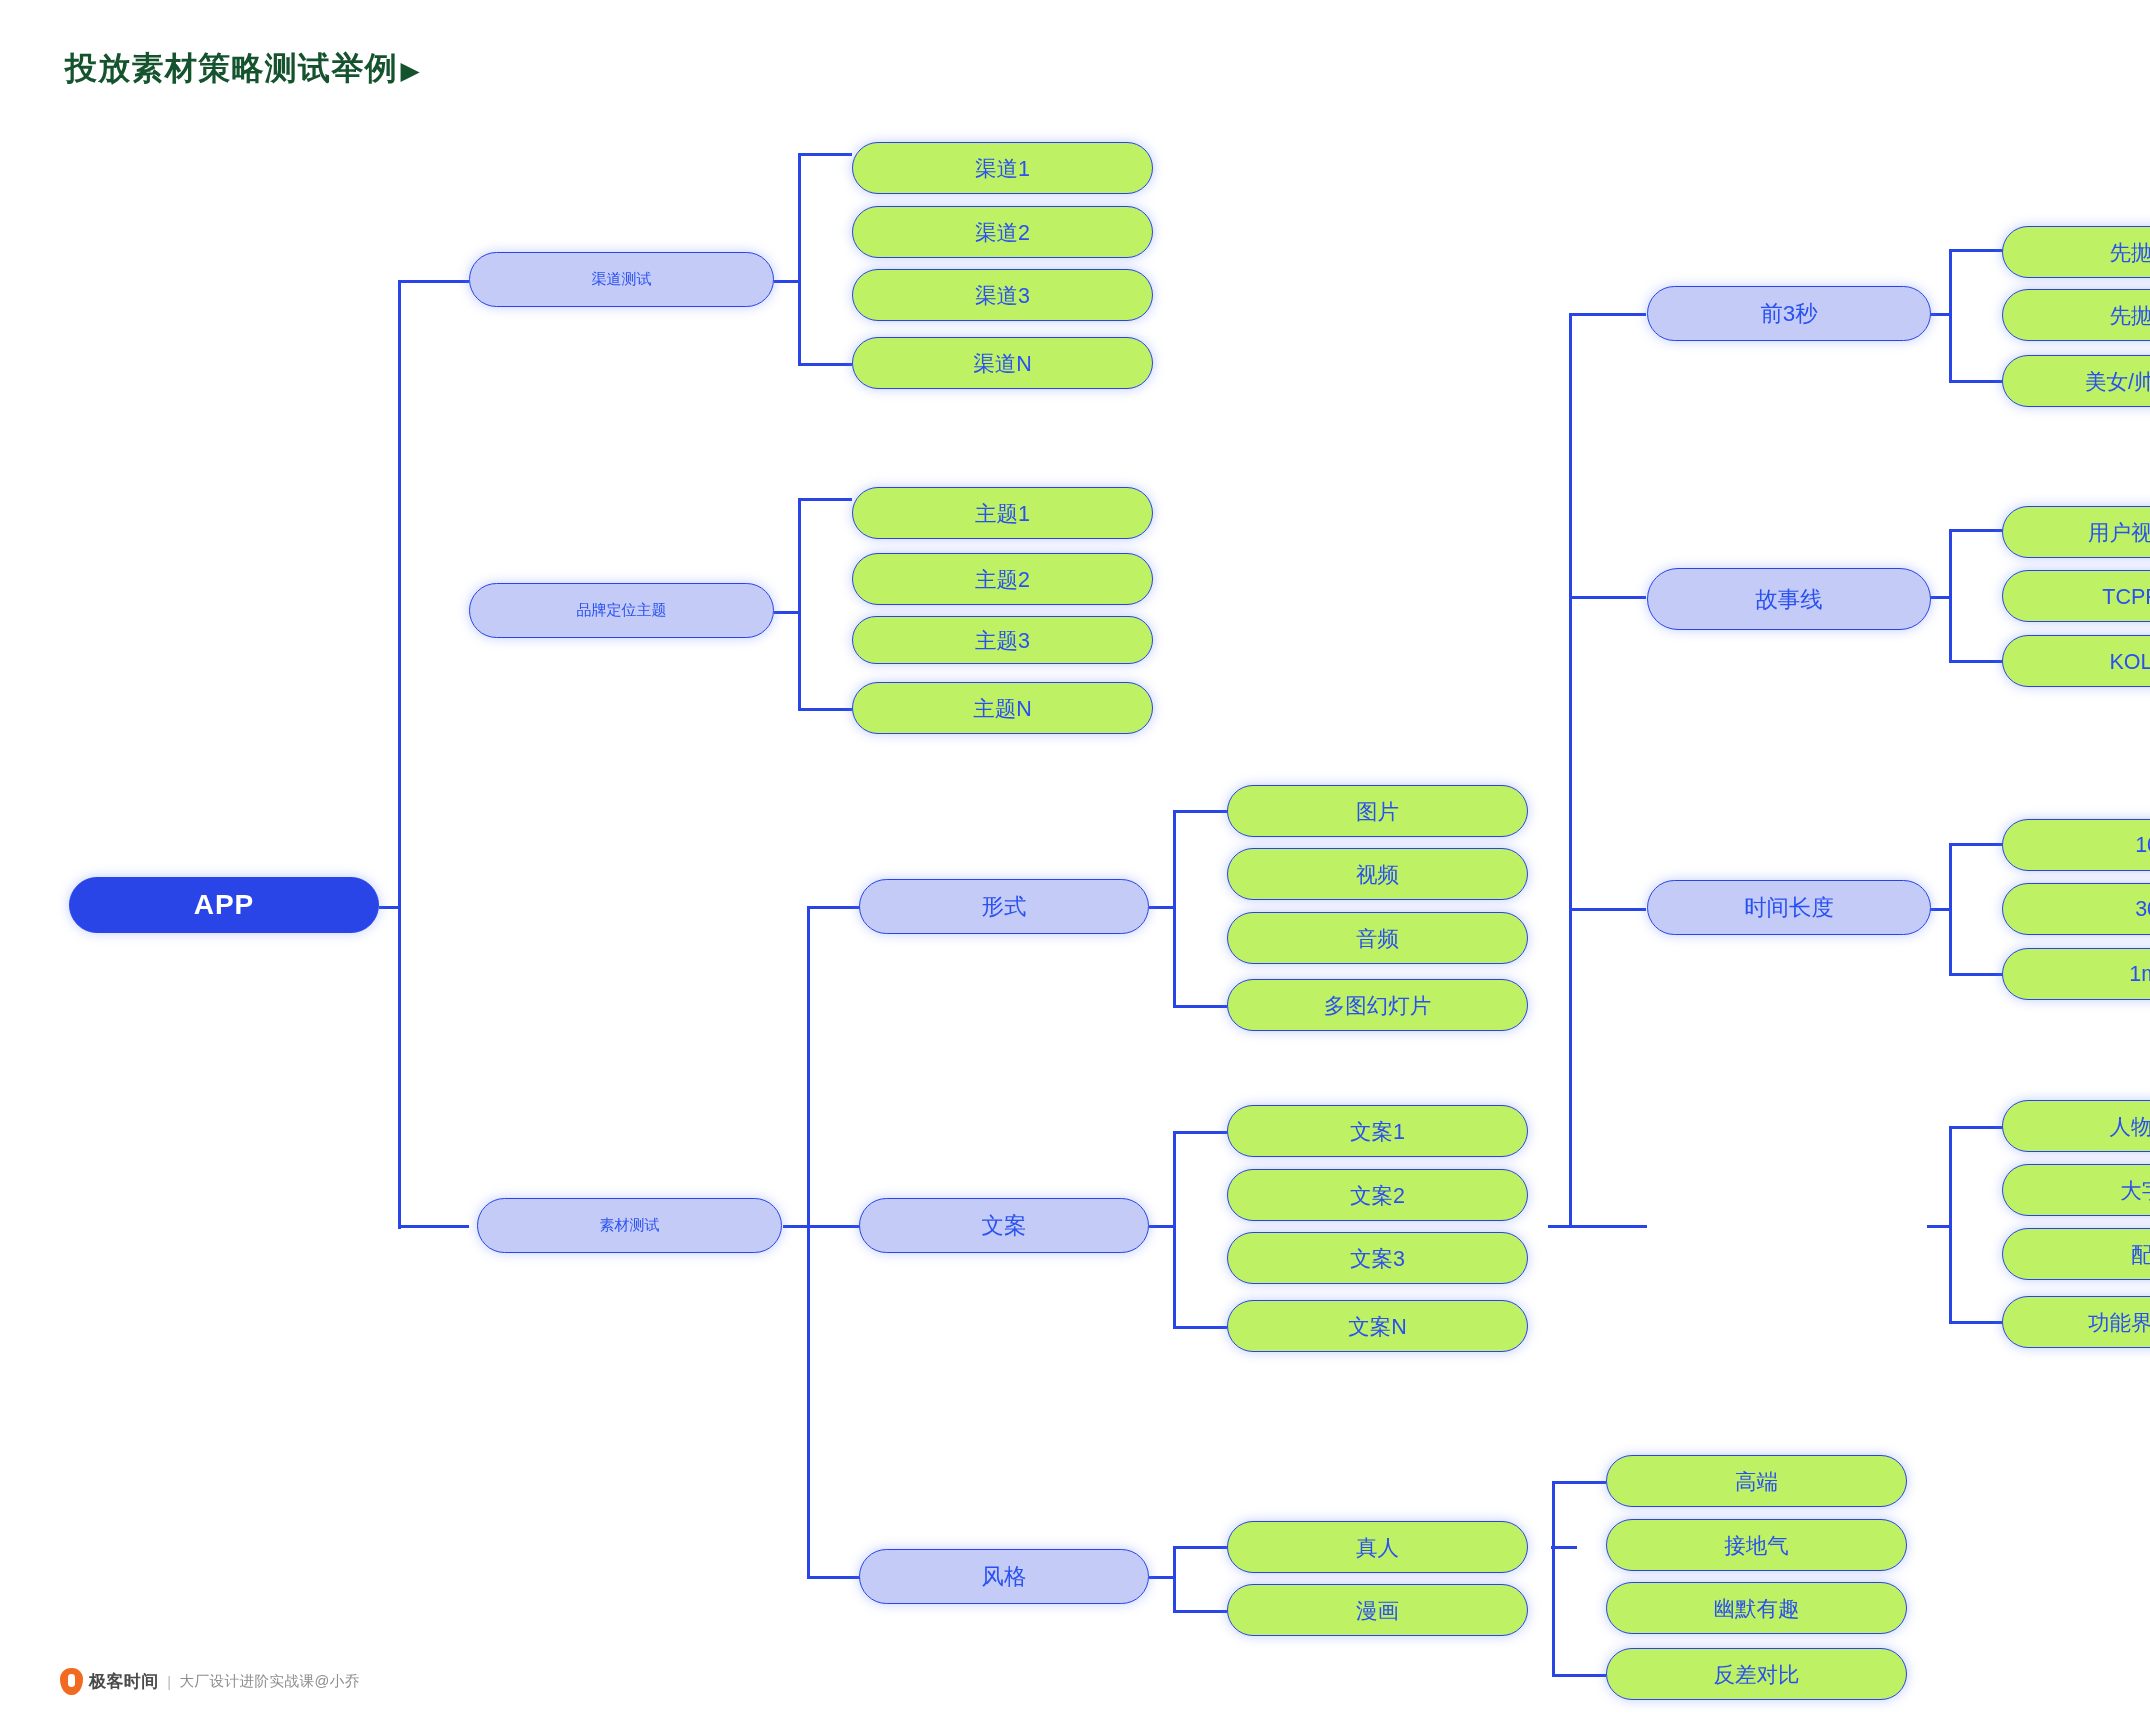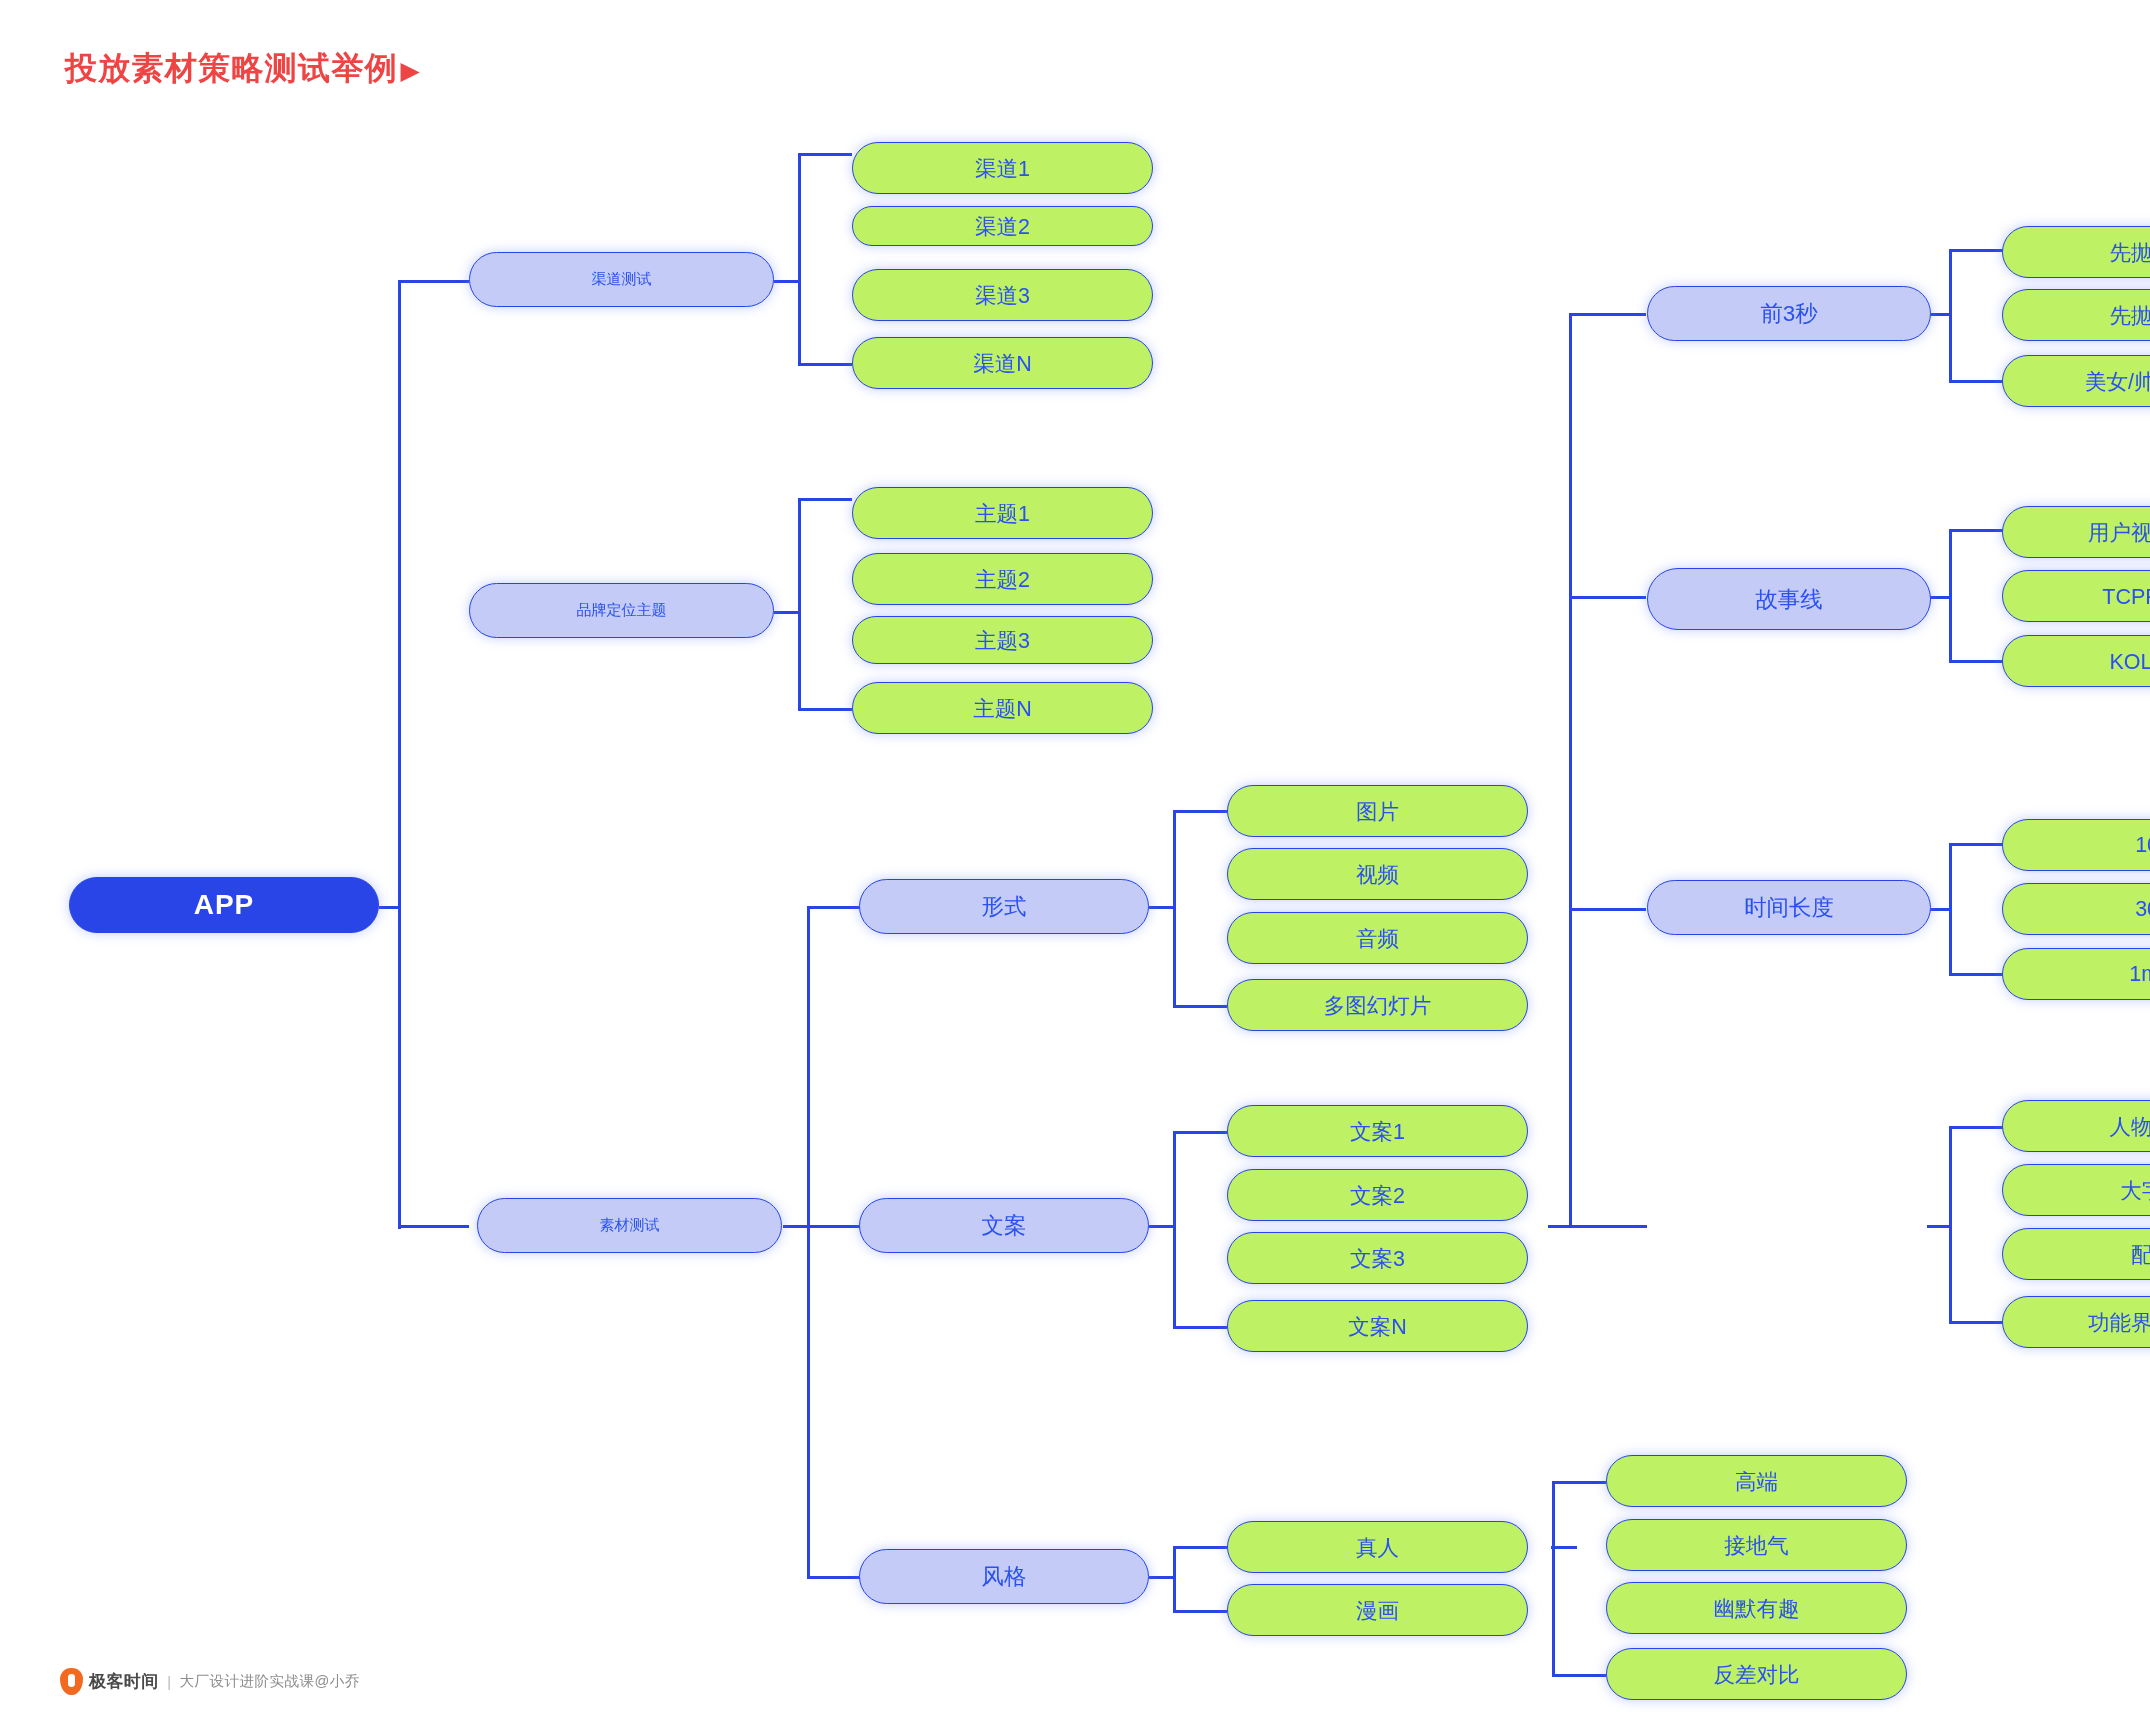--- a/index.html
+++ b/index.html
@@ -5,21 +5,21 @@
   html,body{margin:0;padding:0;background:#ffffff;}
   #stage{
     position:relative;
     width:2755px;height:1734px;
     background:#ffffff;
     font-family:"Liberation Sans","DejaVu Sans",sans-serif;
     overflow:hidden;
   }
   #title{
     position:absolute;left:65px;top:47px;
-    font-size:32px;font-weight:bold;color:#ef4444;
+    font-size:32px;font-weight:bold;color:#14532d;
     letter-spacing:1.3px;white-space:nowrap;
   }
   #title .tri{font-size:25px;margin-left:2.6px;}
 
   
   .ln{position:absolute;background:#2945e8;}
   .lnv{width:3px;}
   .lnh{height:3px;}
 
   
@@ -139,21 +139,21 @@
   <div class="ln lnh" style="left:1949px;top:1126px;width:54px;"></div>
   <div class="ln lnh" style="left:1949px;top:1321px;width:54px;"></div>
 
   <div class="node root" style="left:69px;top:877px;width:310px;height:56px;">APP</div>
 
   <div class="node lvl2" style="left:469px;top:252px;width:305px;height:55px;">渠道测试</div>
   <div class="node lvl2" style="left:469px;top:583px;width:305px;height:55px;">品牌定位主题</div>
   <div class="node lvl2" style="left:477px;top:1198px;width:305px;height:55px;">素材测试</div>
 
   <div class="node leaf" style="left:852px;top:142px;width:301px;height:52px;">渠道1</div>
-  <div class="node leaf" style="left:852px;top:206px;width:301px;height:40px;">渠道2</div>
+  <div class="node leaf" style="left:852px;top:206px;width:301px;height:52px;">渠道2</div>
   <div class="node leaf" style="left:852px;top:269px;width:301px;height:52px;">渠道3</div>
   <div class="node leaf" style="left:852px;top:337px;width:301px;height:52px;">渠道N</div>
 
   <div class="node leaf" style="left:852px;top:487px;width:301px;height:52px;">主题1</div>
   <div class="node leaf" style="left:852px;top:553px;width:301px;height:52px;">主题2</div>
   <div class="node leaf" style="left:852px;top:616px;width:301px;height:48px;">主题3</div>
   <div class="node leaf" style="left:852px;top:682px;width:301px;height:52px;">主题N</div>
 
   <div class="node lvl3" style="left:859px;top:1198px;width:290px;height:55px;">文案</div>
   <div class="node lvl3" style="left:859px;top:879px;width:290px;height:55px;">形式</div>

